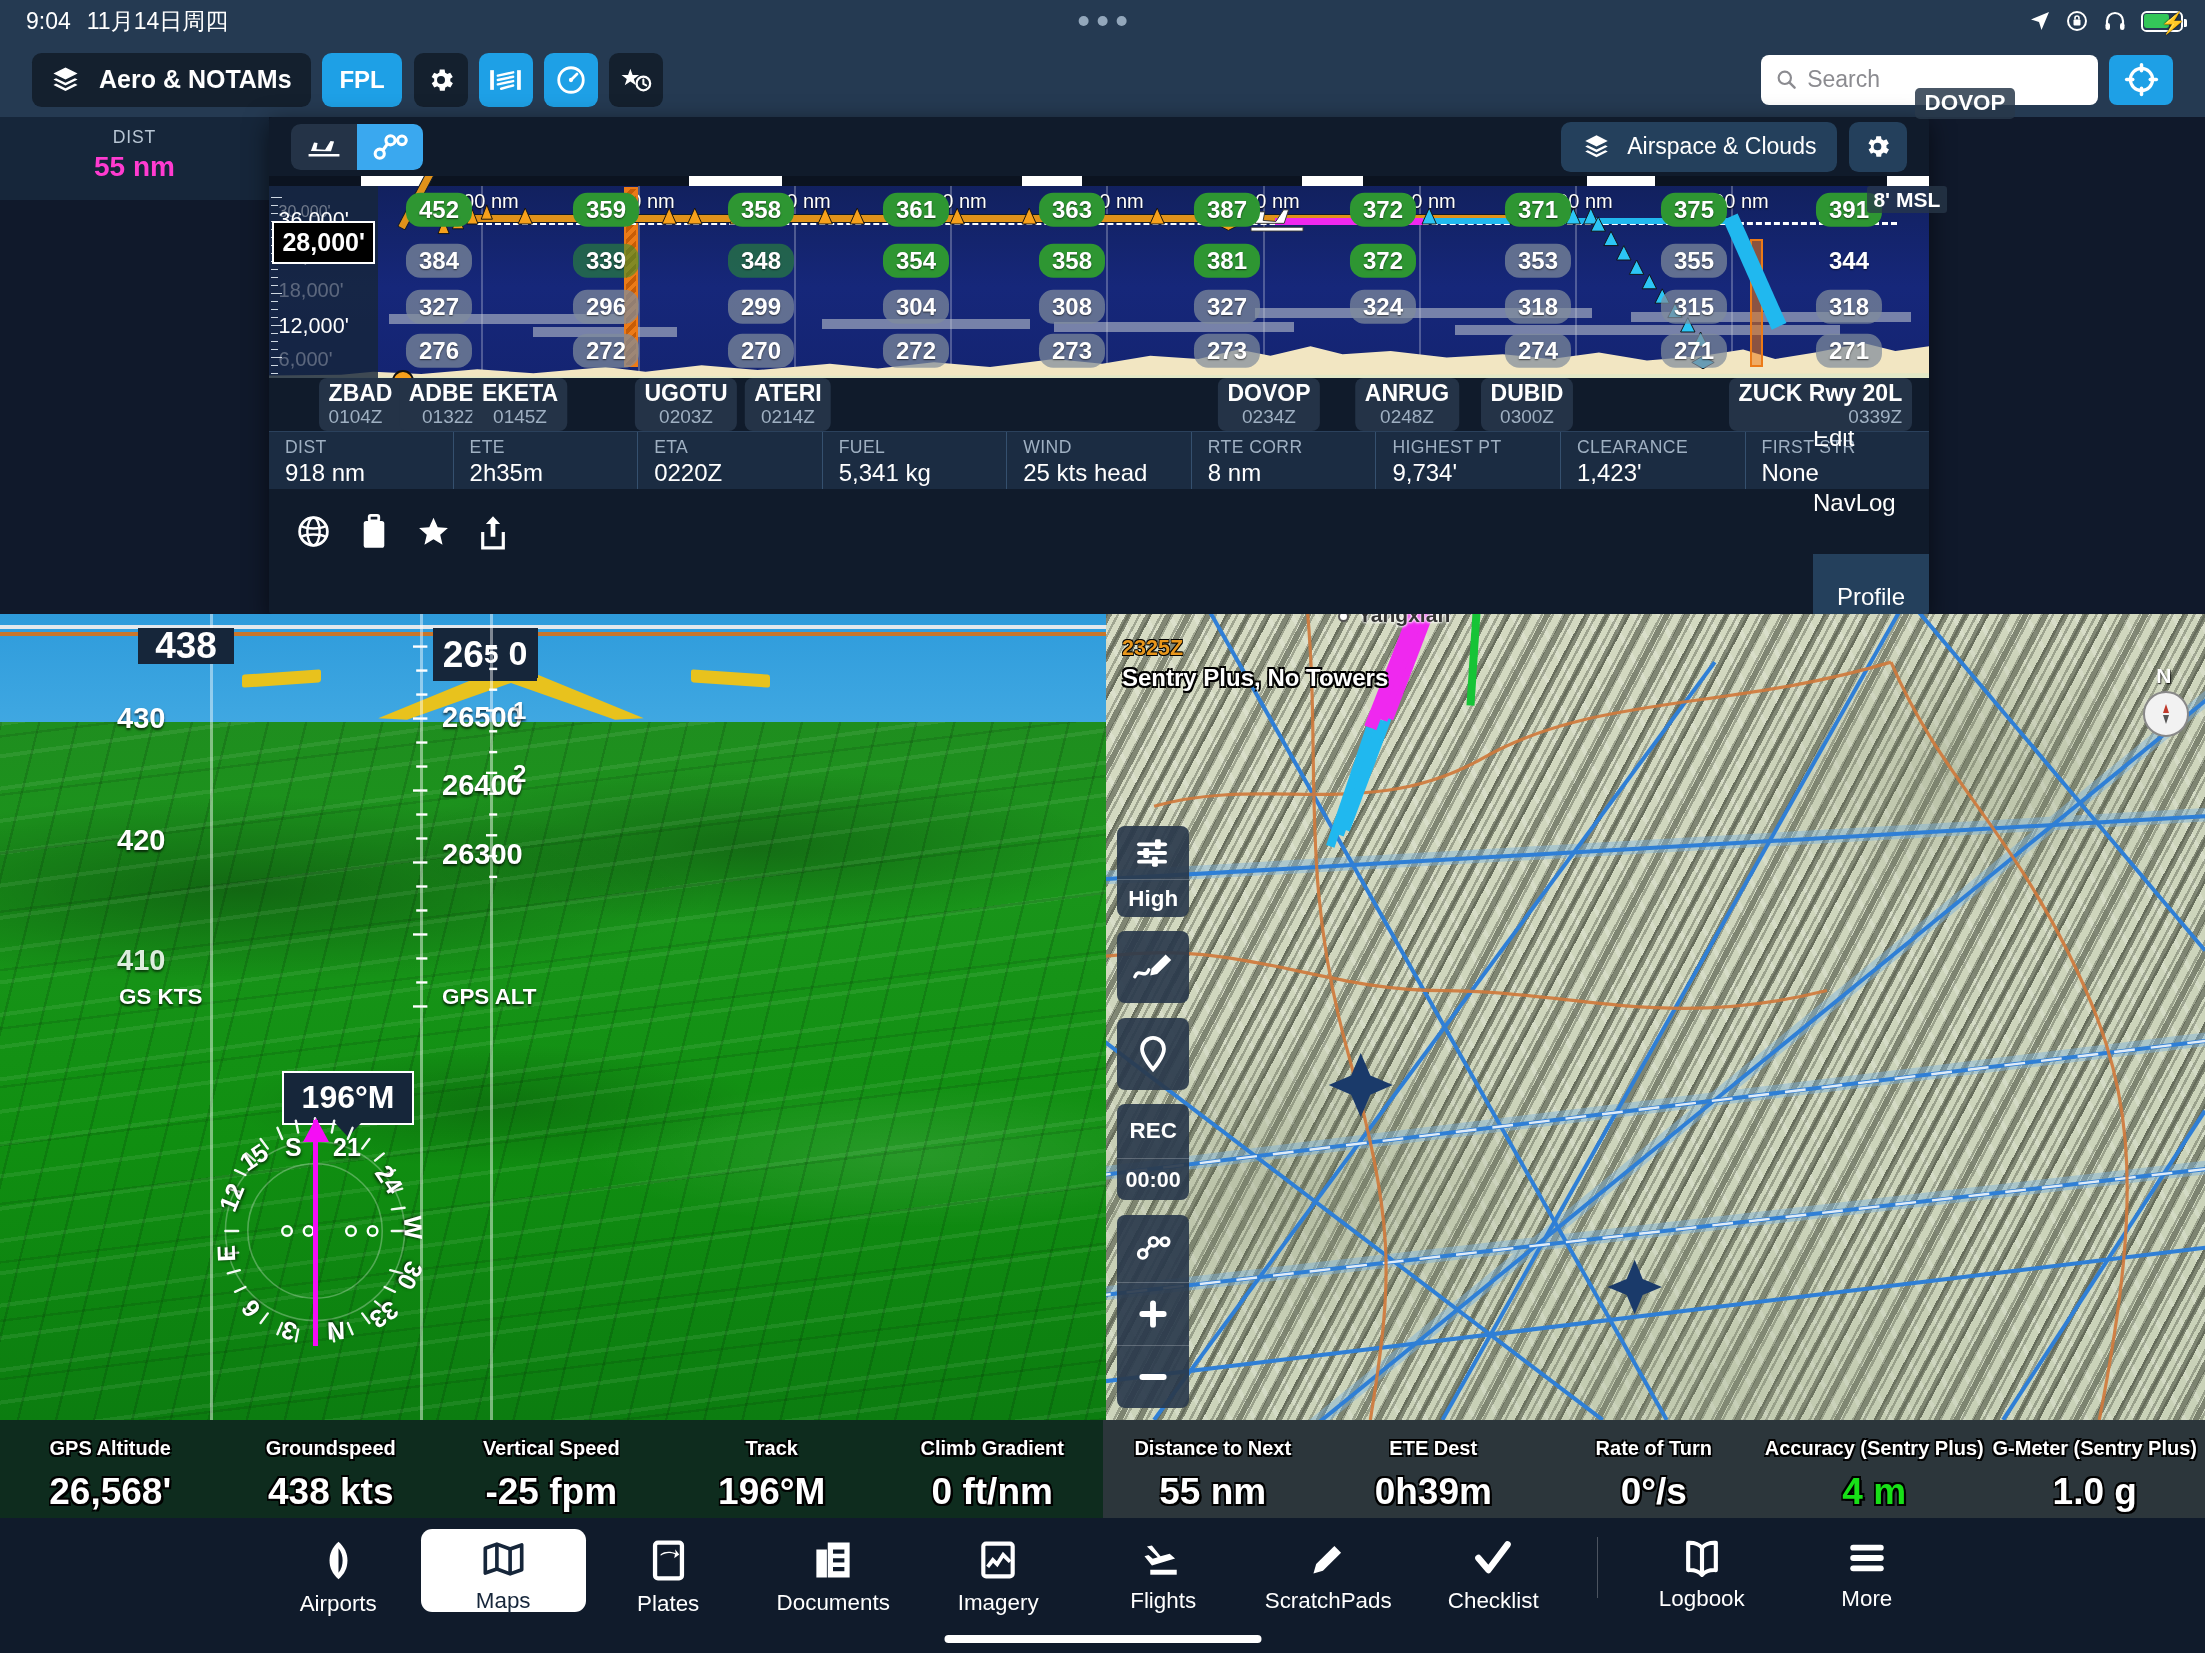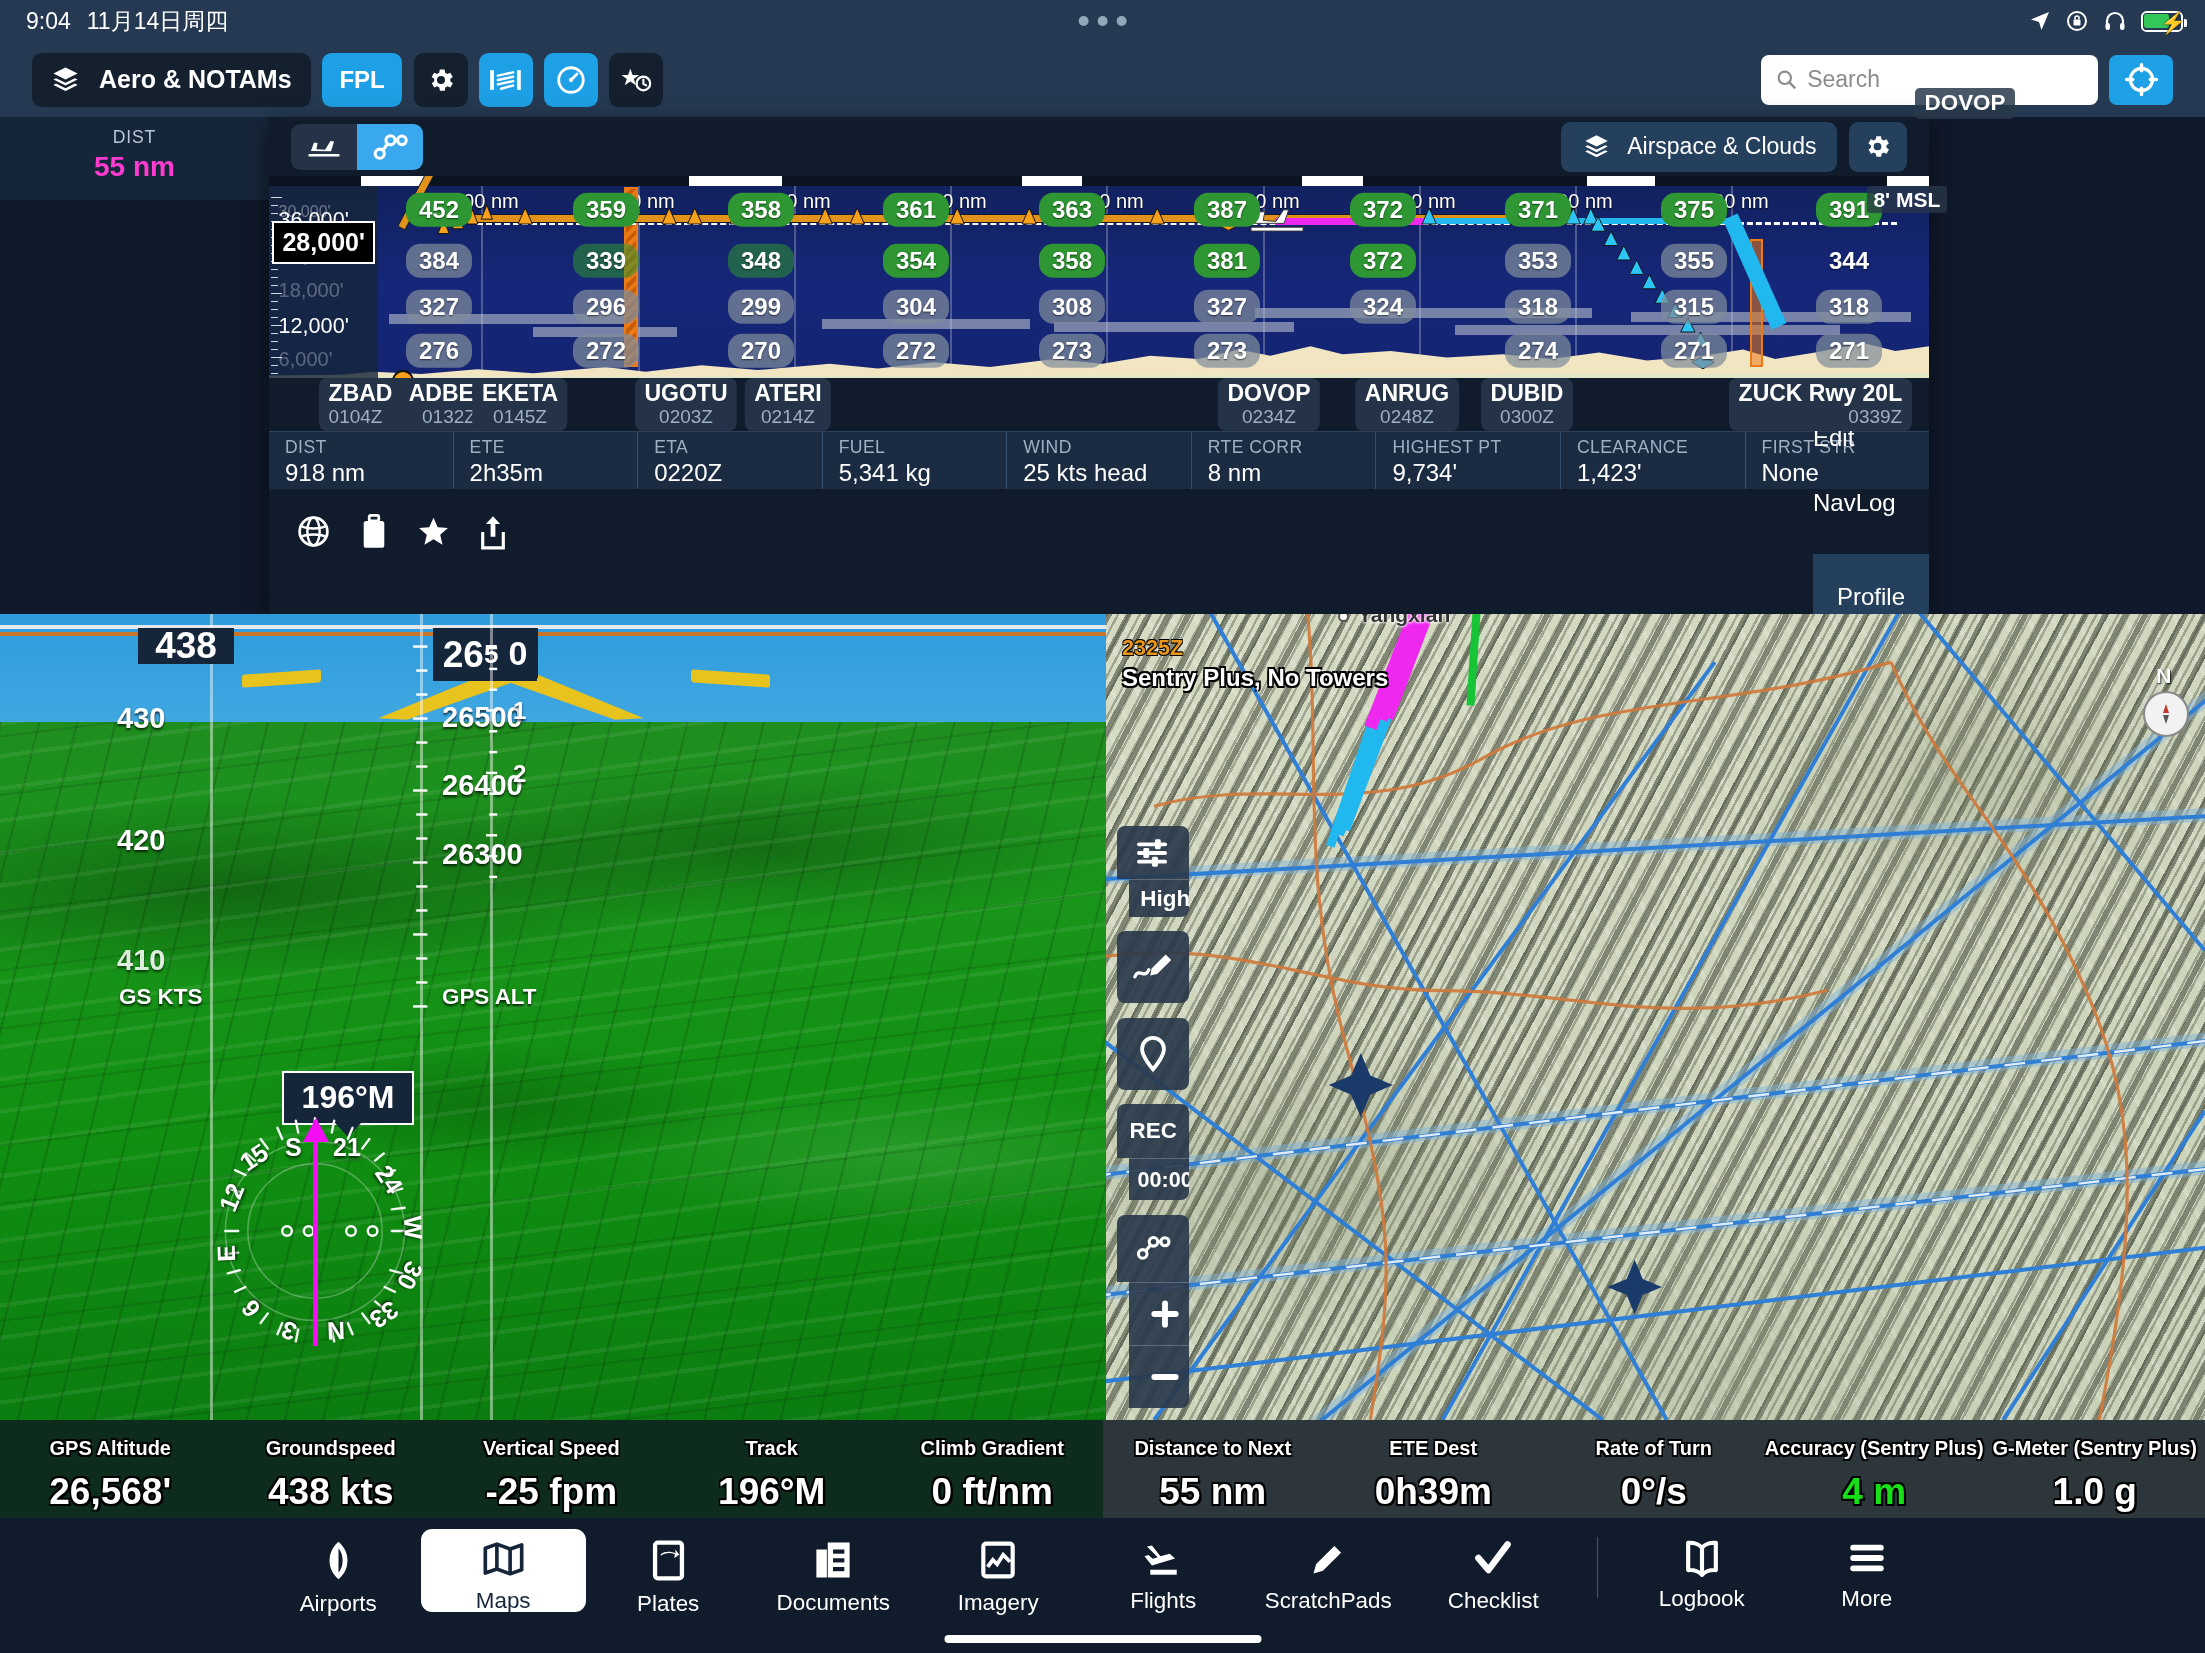--- a/index.html
+++ b/index.html
@@ -231,21 +231,21 @@
   .map-ovl-time { position:absolute; left: 16px; top: 21px; color:#e8971c; font-size: 21.6px; font-weight:bold;
       text-shadow: 0.8px 0.8px 0 #000,-0.8px -0.8px 0 #000,0.8px -0.8px 0 #000,-0.8px 0.8px 0 #000;}
   .map-ovl-txt { position:absolute; left: 16px; top: 50px; color:#fff; font-size: 24px; font-weight:bold;
       text-shadow: 1.6px 1.6px 0 #000,-1.6px -1.6px 0 #000,1.6px -1.6px 0 #000,-1.6px 1.6px 0 #000;}
   .mapbtns { position:absolute; left: 11.2px; top: 212px; width: 72px; }
   .mapbtn {
     background: rgba(42,58,76,.92); width: 72px; color:#fff;
     display:flex; align-items:center; justify-content:center;
     font-size: 22.4px; font-weight:bold;
   }
-  .mapbtn.sep { border-top: 0.8px solid rgba(255,255,255,.22); margin-left: 12px; }
+  .mapbtn.sep { border-top: 0.8px solid rgba(255,255,255,.22); }
   .mapgrp { border-radius: 8px; overflow:hidden; margin-bottom: 14.4px; }
   .nbadge { position:absolute; right: 16px; top: 77px; width: 46px; height:46px; border-radius:50%;
     background:#f2f2f2; border:2.4px solid #888; display:flex; align-items:center; justify-content:center;
     color:#c0392b; font-size: 24px; font-weight:bold; }
 
   
   .databar {
     position:absolute; left:0; top: 1420px; width: 2205px; height: 98px;
     display:flex;
   }

